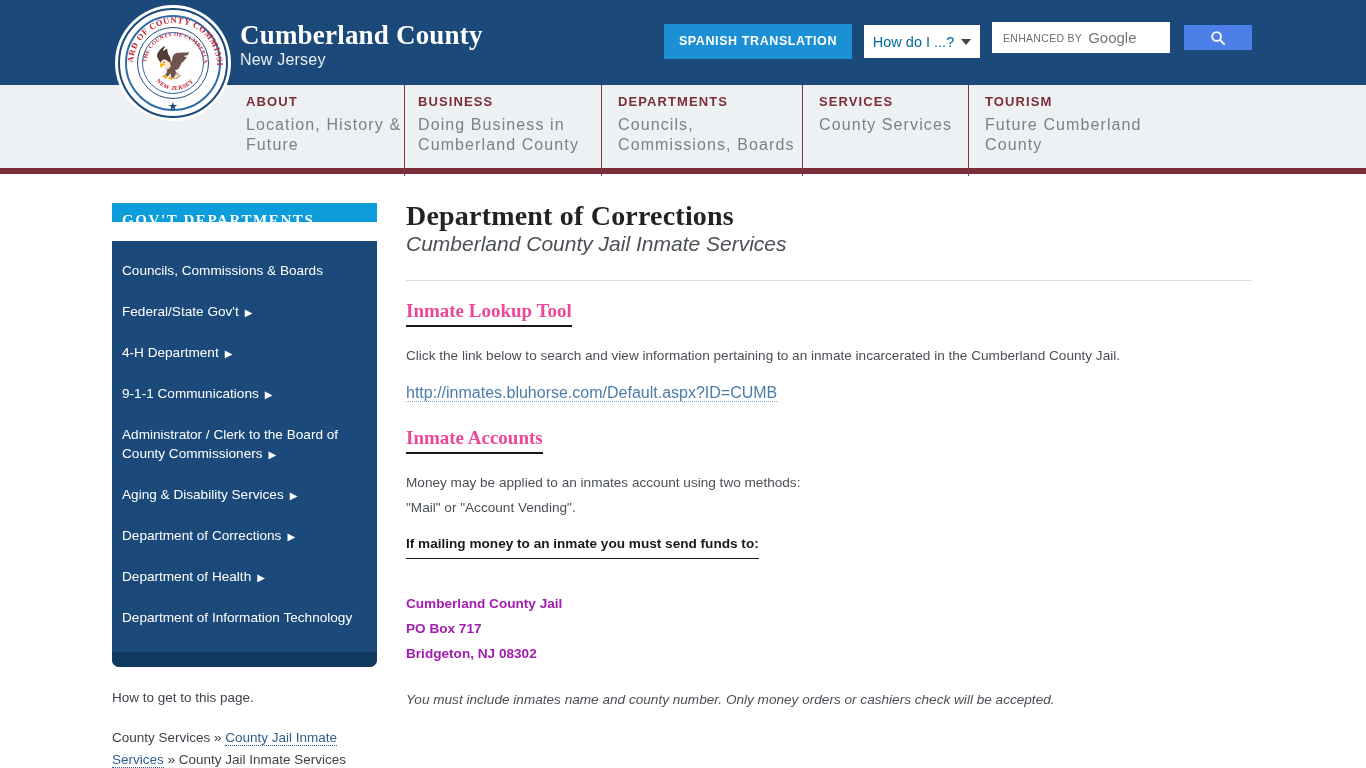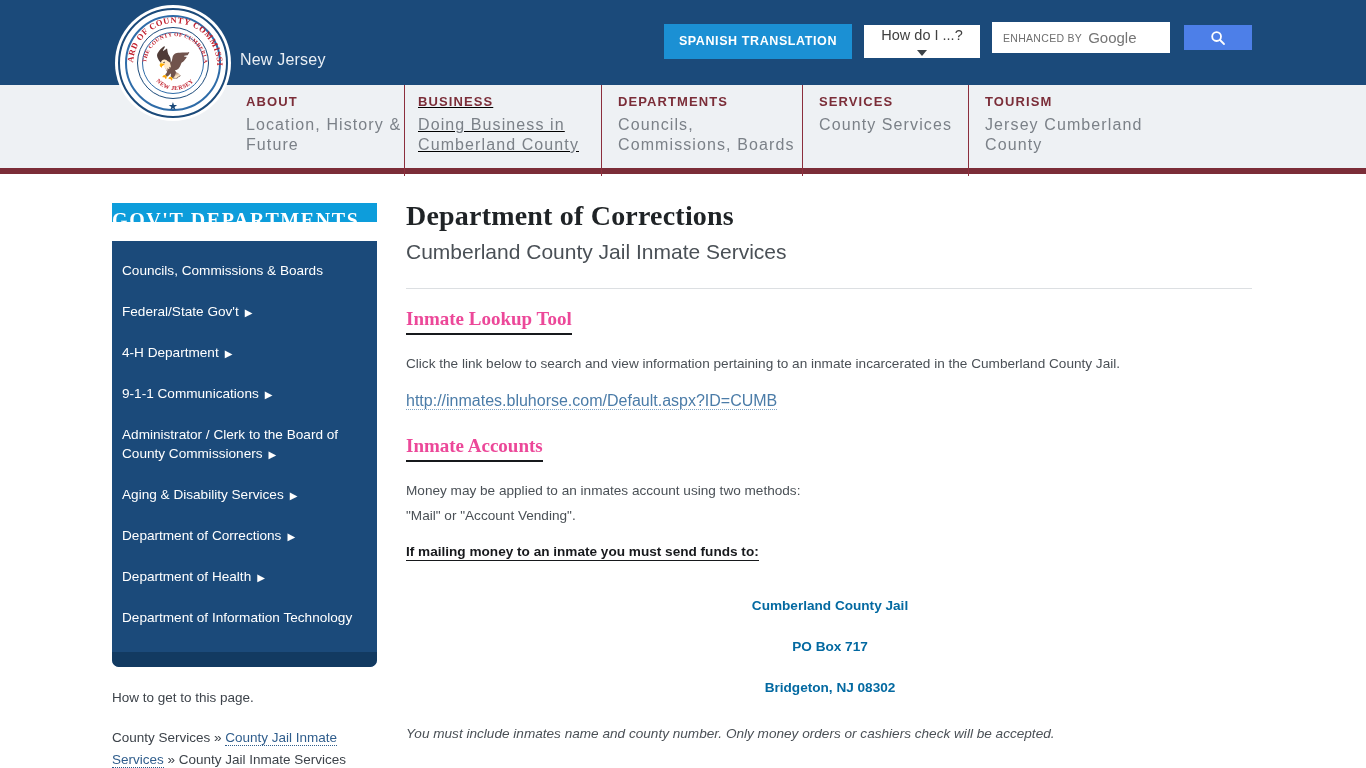--- a/index.html
+++ b/index.html
@@ -75,21 +75,21 @@
     border: none; cursor: pointer;
     font-family: "Liberation Sans", sans-serif;
     font-size: 12.5px; font-weight: bold; letter-spacing: .6px;
     text-align: center; line-height: 35px;
   }
   .howdoi {
     position: absolute; left: 864px; top: 25px;
     width: 116px; height: 33px; background:#ffffff;
     border: 1px solid #ffffff; cursor: pointer;
     display:flex; align-items:center; justify-content:center; gap:7px;
-    font-size: 14.5px; color:#404040;flex-direction:column;
+    font-size: 14.5px; color:#0369a1;
   }
   .howdoi .caret {
     width:0; height:0; border-left:5px solid transparent;
     border-right:5px solid transparent; border-top:6px solid #3c4349;
   }
   .gsearch {
     position: absolute; left: 992px; top: 22px;
     width: 178px; height: 31px; background:#ffffff; border:1px solid #fff;
     display:flex; align-items:center; padding-left:10px;
   }
@@ -115,22 +115,22 @@
   }
   .navitem .nd {
     color: #7b8188; font-size: 16px; letter-spacing: 1.1px; margin-top: 6px;
     line-height: 20px;
   }
 
   
   .side-head {
     position:absolute; left:112px; top:203px; width:265px; height:19px;
     background:#0d9ddb; color:#ffffff;
-    font-family:"Liberation Serif", serif; font-size:20px; font-weight:bold;
-    letter-spacing:1.6px; line-height:34px; padding-left:0;
+    font-family:"Liberation Serif", serif; font-size:15px; font-weight:bold;
+    letter-spacing:1.6px; line-height:34px; padding-left:10px;
   }
   .side-box {
     position:absolute; left:112px; top:241px; width:265px; height:426px;
     background:#1b4a7a; overflow:hidden;
     border-bottom-left-radius:7px; border-bottom-right-radius:7px;
   }
   .side-inner { padding: 20px 12px 0 10px; }
   .side-link {
     display:block; color:#ffffff; font-size:13.6px; line-height:19px;
     margin-bottom:21px; cursor:pointer; text-decoration:none;
@@ -156,21 +156,21 @@
   }
 
   
   .main { position:absolute; left:406px; top:200px; width:848px; }
   .page-title {
     font-family:"Liberation Serif", serif;
     font-size:28px; font-weight:bold; color:#1f2326; margin:0;
     letter-spacing:.2px;
   }
   .page-sub {
-    font-size:21px; color:#4a5056; margin:8px 0 0 0; font-weight:normal;
+    font-size:21px; color:#4a5056; margin:0 0 0 0; font-weight:normal;font-style:italic;
   }
   .hr {
     width:846px; height:1px; background:#dcdfe2; margin:24px 0 0 0;
   }
   .h2 {
     font-family:"Liberation Serif", serif;
     font-size:19px; font-weight:bold; color:#ec4899;
     margin:0; display:inline-block;
     border-bottom:2px solid #17191c; padding-bottom:3px;
   }
@@ -181,23 +181,23 @@
   .p {
     font-size:13.6px; color:#4a5056; margin:0; line-height:25px;
   }
   .link {
     font-size:16px; color:#4b7ca8; text-decoration:none;
     border-bottom:1px dotted #7fa4c4; cursor:pointer;
   }
   .bold-underline {
     font-size:13.6px; color:#17191c; font-weight:bold;
     border-bottom:1.5px solid #17191c; display:inline-block;
-    padding-bottom:1px; cursor:default;
-  }
-  .addr { font-size:13.6px; color:#0369a1; font-weight:bold; line-height:25px; margin:16px;text-align:center; }
+    padding-bottom:7px; cursor:default;
+  }
+  .addr { font-size:13.6px; color:#a21caf; font-weight:bold; line-height:25px; margin:0; }
   .ital { font-size:13.6px; color:#4a5056; font-style:italic; margin:0; }
 </style>
 </head>
 <body>
 
 <div id="page">
 
   <div class="header-bar"></div>
   <div class="nav-bar"></div>
   <div class="maroon-rule"></div>
@@ -219,20 +219,21 @@
         <textPath href="#innerArc" startOffset="50%" text-anchor="middle">OF THE COUNTY OF CUMBERLAND</textPath>
       </text>
       <text font-family="Liberation Serif, serif" font-size="6" font-weight="bold" fill="#c0202e" letter-spacing="0.4">
         <textPath href="#botArc" startOffset="50%" text-anchor="middle">NEW JERSEY</textPath>
       </text>
     </svg>
     <div class="eagle">🦅</div>
     <div class="star">★</div>
   </div>
 
+  <div class="site-title">Cumberland County</div>
   <div class="site-sub">New Jersey</div>
 
   <div class="spanish-btn">SPANISH TRANSLATION</div>
 
   <div class="howdoi">
     <span>How do I ...?</span>
     <span class="caret"></span>
   </div>
 
   <div class="gsearch">
@@ -244,35 +245,35 @@
     <svg width="16" height="16" viewBox="0 0 16 16">
       <circle cx="6.6" cy="6.6" r="4.4" fill="none" stroke="#ffffff" stroke-width="1.8"></circle>
       <line x1="10" y1="10" x2="14" y2="14" stroke="#ffffff" stroke-width="1.8" stroke-linecap="round"></line>
     </svg>
   </div>
 
   <div class="navitem" style="left:240px;  width:165px; padding-left:6px;">
     <div class="nt">ABOUT</div>
     <div class="nd">Location, History &amp; Future</div>
   </div>
-  <div class="navitem" style="left:405px; width:197px; padding-left:13px;text-decoration:underline;">
+  <div class="navitem" style="left:405px; width:197px; padding-left:13px;">
     <div class="nt">BUSINESS</div>
     <div class="nd">Doing Business in Cumberland County</div>
   </div>
   <div class="navitem" style="left:602px; width:201px; padding-left:16px;">
     <div class="nt">DEPARTMENTS</div>
     <div class="nd">Councils, Commissions, Boards</div>
   </div>
   <div class="navitem" style="left:803px; width:166px; padding-left:16px;">
     <div class="nt">SERVICES</div>
     <div class="nd">County Services</div>
   </div>
   <div class="navitem" style="left:969px; width:200px; padding-left:16px; border-right:none;">
     <div class="nt">TOURISM</div>
-    <div class="nd">Jersey Cumberland County</div>
+    <div class="nd">Future Cumberland County</div>
   </div>
 
   <div class="side-head">GOV'T DEPARTMENTS</div>
   <div class="side-box">
     <div class="side-inner">
       <a class="side-link">
         <span>Councils, Commissions &amp; Boards</span><span class="arrow"></span>
       </a>
       <a class="side-link">
         <span>Federal/State Gov't</span><span class="arrow">▶</span>

